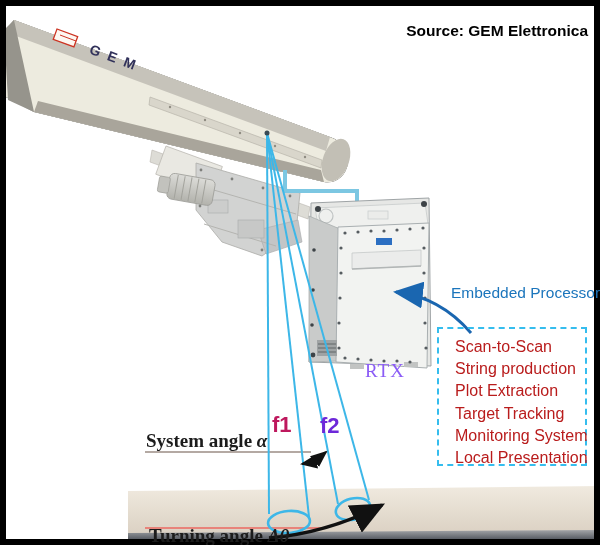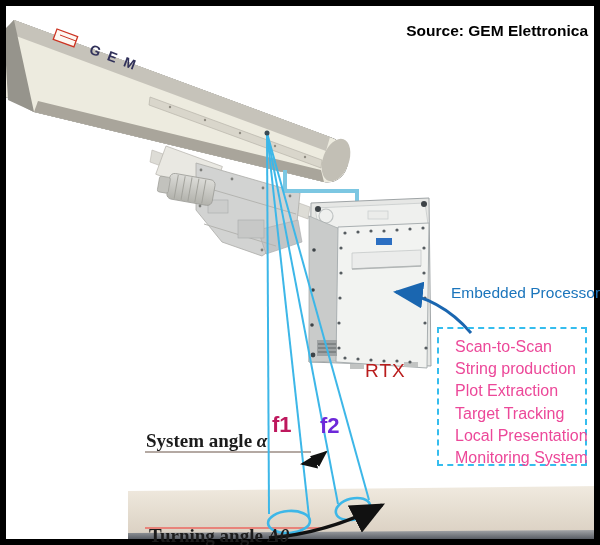--- a/index.html
+++ b/index.html
@@ -5,34 +5,34 @@
   html,body{margin:0;padding:0;background:#888;}
   #stage{
     position:relative;width:600px;height:545px;background:#ffffff;
     overflow:hidden;font-family:"Liberation Sans",sans-serif;
   }
   #stage svg{position:absolute;left:0;top:0;}
   .txt{position:absolute;white-space:nowrap;}
   .source{font-weight:bold;font-size:15.5px;color:#000;right:12px;top:22px;}
   .gem{left:93px;top:41px;font-weight:bold;font-size:14px;letter-spacing:8px;
        color:#31315a;transform:rotate(20.5deg);transform-origin:left top;}
-  .rtx{left:365px;top:360px;font-size:19px;letter-spacing:1px;color:#b91c1c;}
+  .rtx{left:365px;top:360px;font-size:19px;letter-spacing:1px;color:#8b5cf6;font-family:Liberation Serif, serif;}
   .embp{left:451px;top:284px;font-size:15.5px;text-align:center;}
   .f1{left:272px;top:412px;font-weight:bold;font-size:22px;}
   .f2{left:320px;top:413px;font-weight:bold;font-size:22px;}
   .angle{font-family:"Liberation Serif",serif;font-weight:bold;font-size:19px;color:#1c1c1c;}
   .squint{left:146px;top:430px;}
   .turning{left:149px;top:501px;margin-top:24px;}
   .sym{font-style:italic;}
   .funcbox{
     position:absolute;left:437px;top:327px;width:150px;height:139px;
     border:2px dashed #35bdee;background:transparent;box-sizing:border-box;
     padding:7px 0 0 16px;
   }
-  .funcbox .fi{font-size:16px;line-height:22.2px;color:#ec4899;white-space:nowrap;}
+  .funcbox .fi{font-size:16px;line-height:22.2px;color:#b91c1c;white-space:nowrap;}
 </style>
 </head>
 <body>
 
 <div id="stage">
 
   <svg width="600" height="545" viewBox="0 0 600 545">
     <defs>
       <linearGradient id="groundGrad" x1="0" y1="0" x2="0" y2="1">
         <stop offset="0" stop-color="#f0eadf"></stop>
@@ -199,17 +199,17 @@
 
   <span class="txt angle squint"><span>System angle</span>&nbsp;<span class="sym">α</span></span>
 
   <span class="txt angle turning"><span>Turning angle</span>&nbsp;<span class="sym">Δθ</span></span>
 
   <div class="funcbox" style="border-color: rgb(53, 189, 238);">
     <div class="fi">Scan-to-Scan</div>
     <div class="fi">String production</div>
     <div class="fi">Plot Extraction</div>
     <div class="fi">Target Tracking</div>
+    <div class="fi">Monitoring System</div>
     <div class="fi">Local Presentation</div>
-    <div class="fi">Monitoring System</div>
   </div>
 
 </div>
 
 </body></html>

